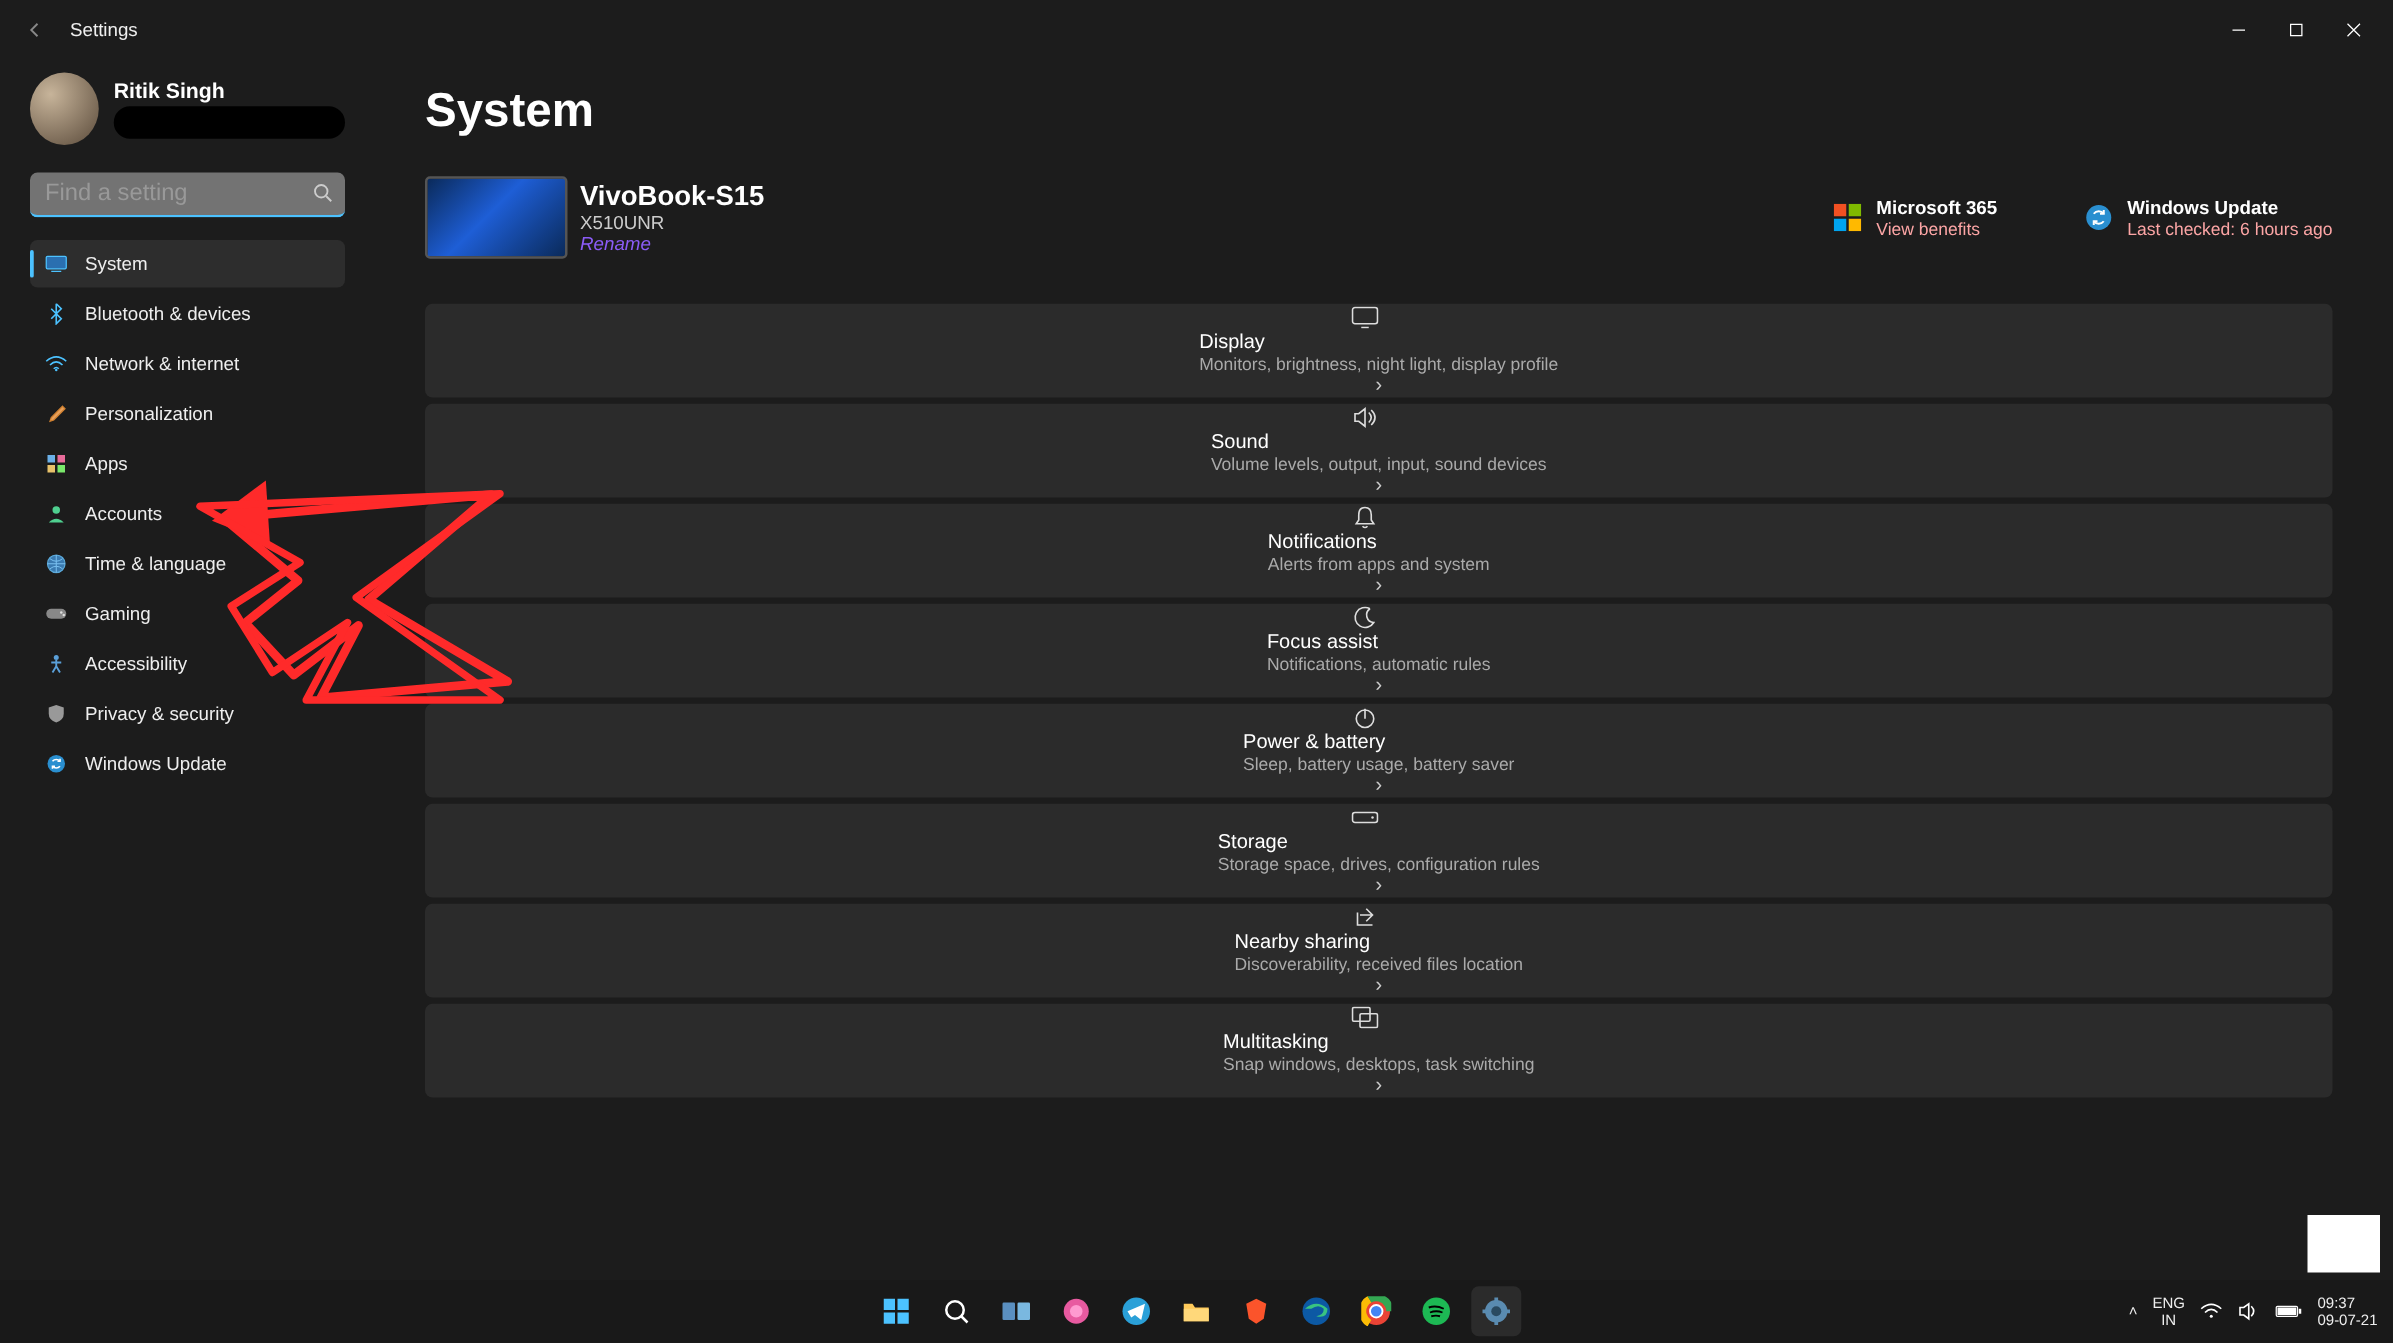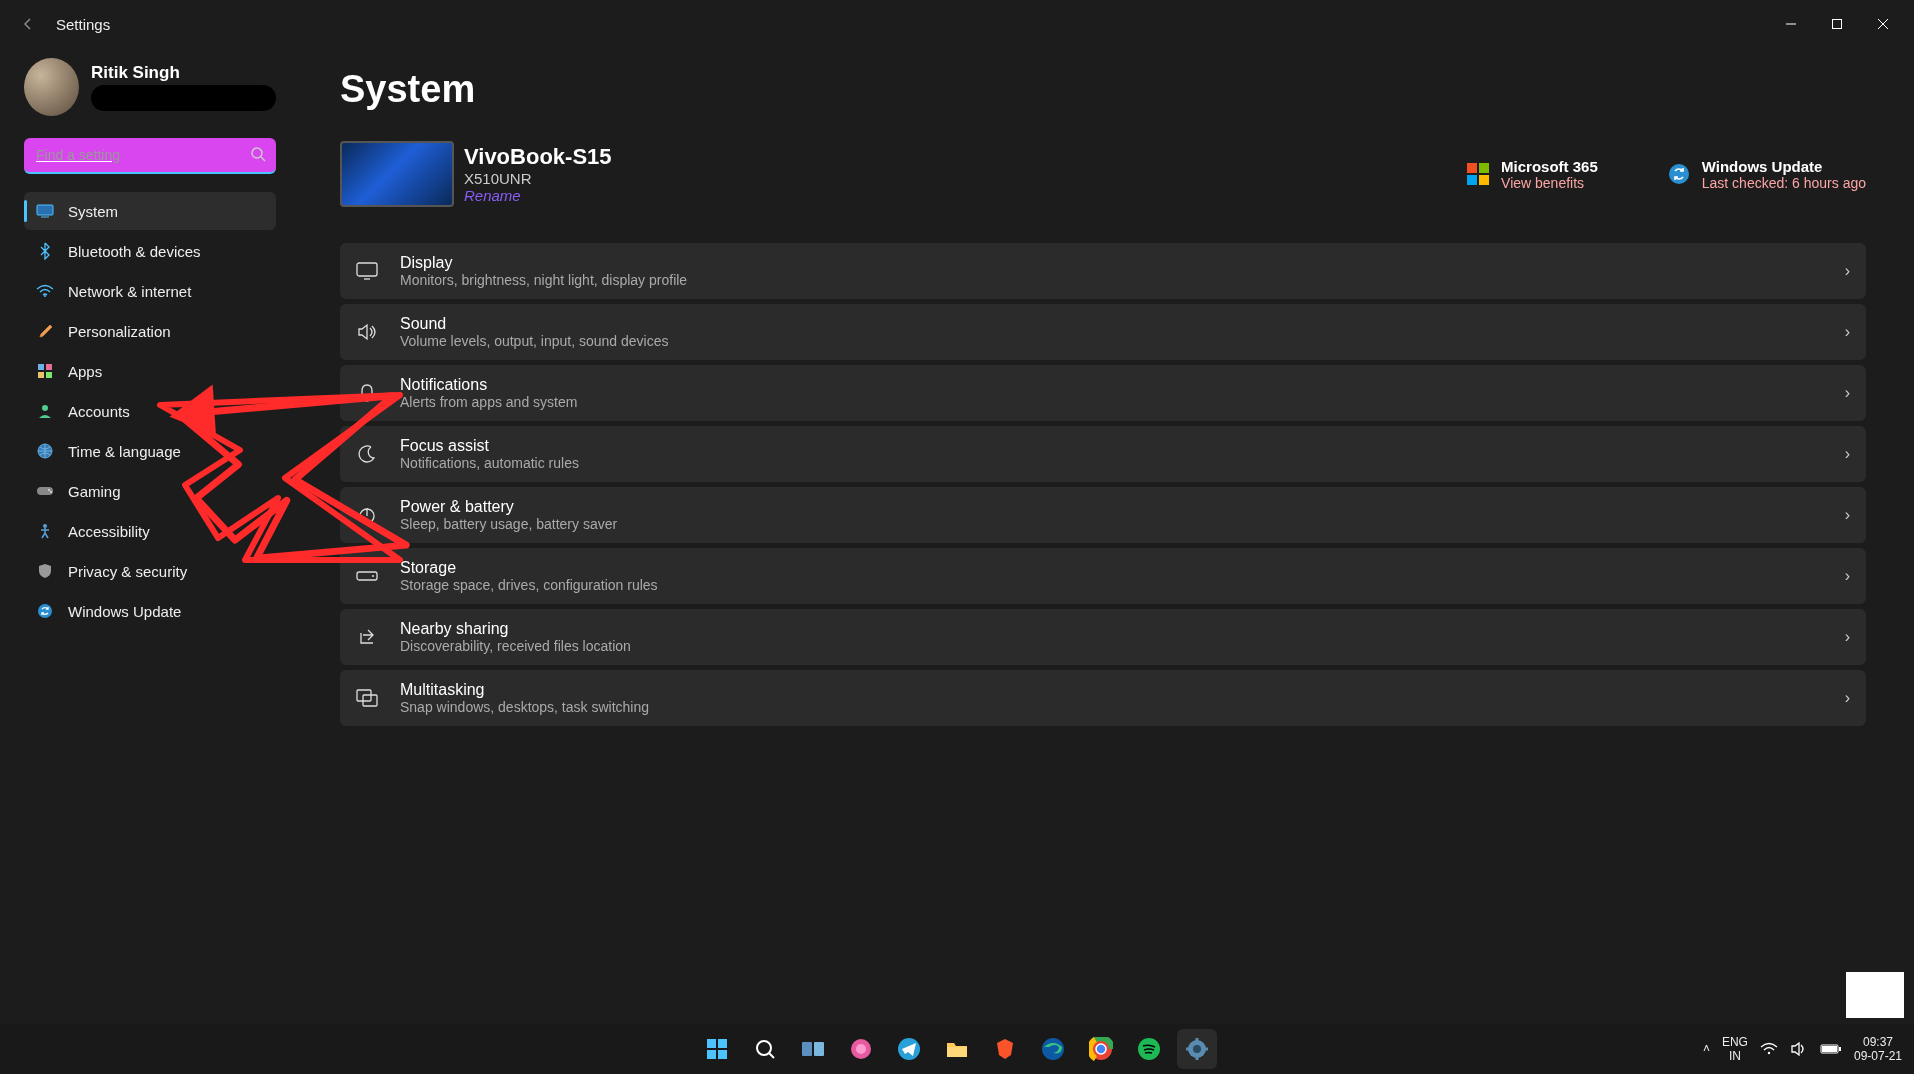--- a/index.html
+++ b/index.html
@@ -15,21 +15,21 @@
 
 .app-body { display: flex; height: calc(100% - 48px - 50px); }
 
 
 .sidebar { width: 300px; padding: 10px 24px; }
 .profile { display: flex; align-items: center; margin-bottom: 22px; }
 .avatar { width: 58px; height: 58px; border-radius: 50%; background: radial-gradient(circle at 30% 30%, #c7b49a, #5a4a3a); margin-right: 12px; }
 .profile-name { font-size: 17px; font-weight: 600; }
 .email-pill { width: 185px; height: 26px; background: #000; border-radius: 14px; margin-top: 2px; }
 .search-wrap { position: relative; margin-bottom: 18px; }
-.search-input { width: 100%; height: 36px; background: #d946ef; border: none; border-bottom: 2px solid #4cc2ff; border-radius: 6px; padding: 0 36px 0 12px; color: #fff; font-size: 14px; text-decoration: underline; }
+.search-input { width: 100%; height: 36px; background: #737373; border: none; border-bottom: 2px solid #4cc2ff; border-radius: 6px; padding: 0 36px 0 12px; color: #fff; font-size: 19px; }
 .search-input::placeholder { color: #999; }
 .search-icon { position: absolute; right: 10px; top: 8px; color: #ccc; }
 
 .nav-list { list-style: none; }
 .nav-item { height: 38px; display: flex; align-items: center; padding: 0 12px; border-radius: 6px; cursor: pointer; font-size: 15px; color: #eee; position: relative; margin-bottom: 2px; }
 .nav-item.active { background: #2d2d2d; }
 .nav-item.active::before { content: ""; position: absolute; left: 0; top: 8px; bottom: 8px; width: 3px; background: #4cc2ff; border-radius: 2px; }
 .nav-icon { width: 18px; height: 18px; margin-right: 14px; display: flex; align-items: center; justify-content: center; }
 
 
@@ -41,38 +41,38 @@
 .device-info { flex: 0 1 auto; }
 .device-name { font-size: 22px; font-weight: 600; }
 .device-model { font-size: 15px; color: #ccc; }
 .rename-link { font-size: 15px; color: #8b5cf6; cursor: pointer; font-style: italic; }
 .hdr-spacer { flex: 1; }
 .hdr-block { display: flex; align-items: center; gap: 12px; margin-left: 60px; }
 .hdr-texts .line1 { font-size: 15px; font-weight: 600; }
 .hdr-texts .line2 { font-size: 14px; color: #fca5a5; }
 
 .card-list { display: flex; flex-direction: column; gap: 5px; }
-.card { background: #2b2b2b; border-radius: 6px; height: 56px; display: flex; align-items: center; padding: 0 16px; cursor: pointer; }
+.card { background: #2b2b2b; border-radius: 6px; height: 75px; display: flex; align-items: center; padding: 0 16px; cursor: pointer; flex-direction: column; }
 .card-icon { width: 22px; height: 22px; margin-right: 22px; color: #ddd; display: flex; align-items: center; justify-content: center; }
 .card-texts { flex: 1; }
 .card-title { font-size: 16px; color: #fff; }
 .card-desc { font-size: 14px; color: #aaa; }
 .chevron { color: #ccc; font-size: 16px; }
 
 
 .arrow-annot { position: absolute; left: 150px; top: 370px; pointer-events: none; z-index: 100; }
 
 
 .taskbar { position: absolute; bottom: 0; left: 0; right: 0; height: 50px; background: rgba(25,25,25,0.85); display: flex; align-items: center; }
 .tb-center { position: absolute; left: 50%; transform: translateX(-50%); display: flex; gap: 8px; }
 .tb-icon { width: 40px; height: 40px; border-radius: 6px; display: flex; align-items: center; justify-content: center; cursor: pointer; }
 .tb-icon.active { background: rgba(255,255,255,0.08); }
 .tb-right { margin-left: auto; display: flex; align-items: center; gap: 12px; padding-right: 12px; font-size: 12px; color: #eee; }
 .tb-lang { text-align: center; line-height: 1.2; }
-.tb-time { text-align: center; line-height: 1.2; }
+.tb-time { text-align: left; line-height: 1.2; }
 
 .white-box { position: absolute; right: 10px; bottom: 56px; width: 58px; height: 46px; background: #fff; }
 
 svg { display: block; }
 </style>
 </head>
 <body>
 
 <div class="titlebar">
   <div class="back-btn">

